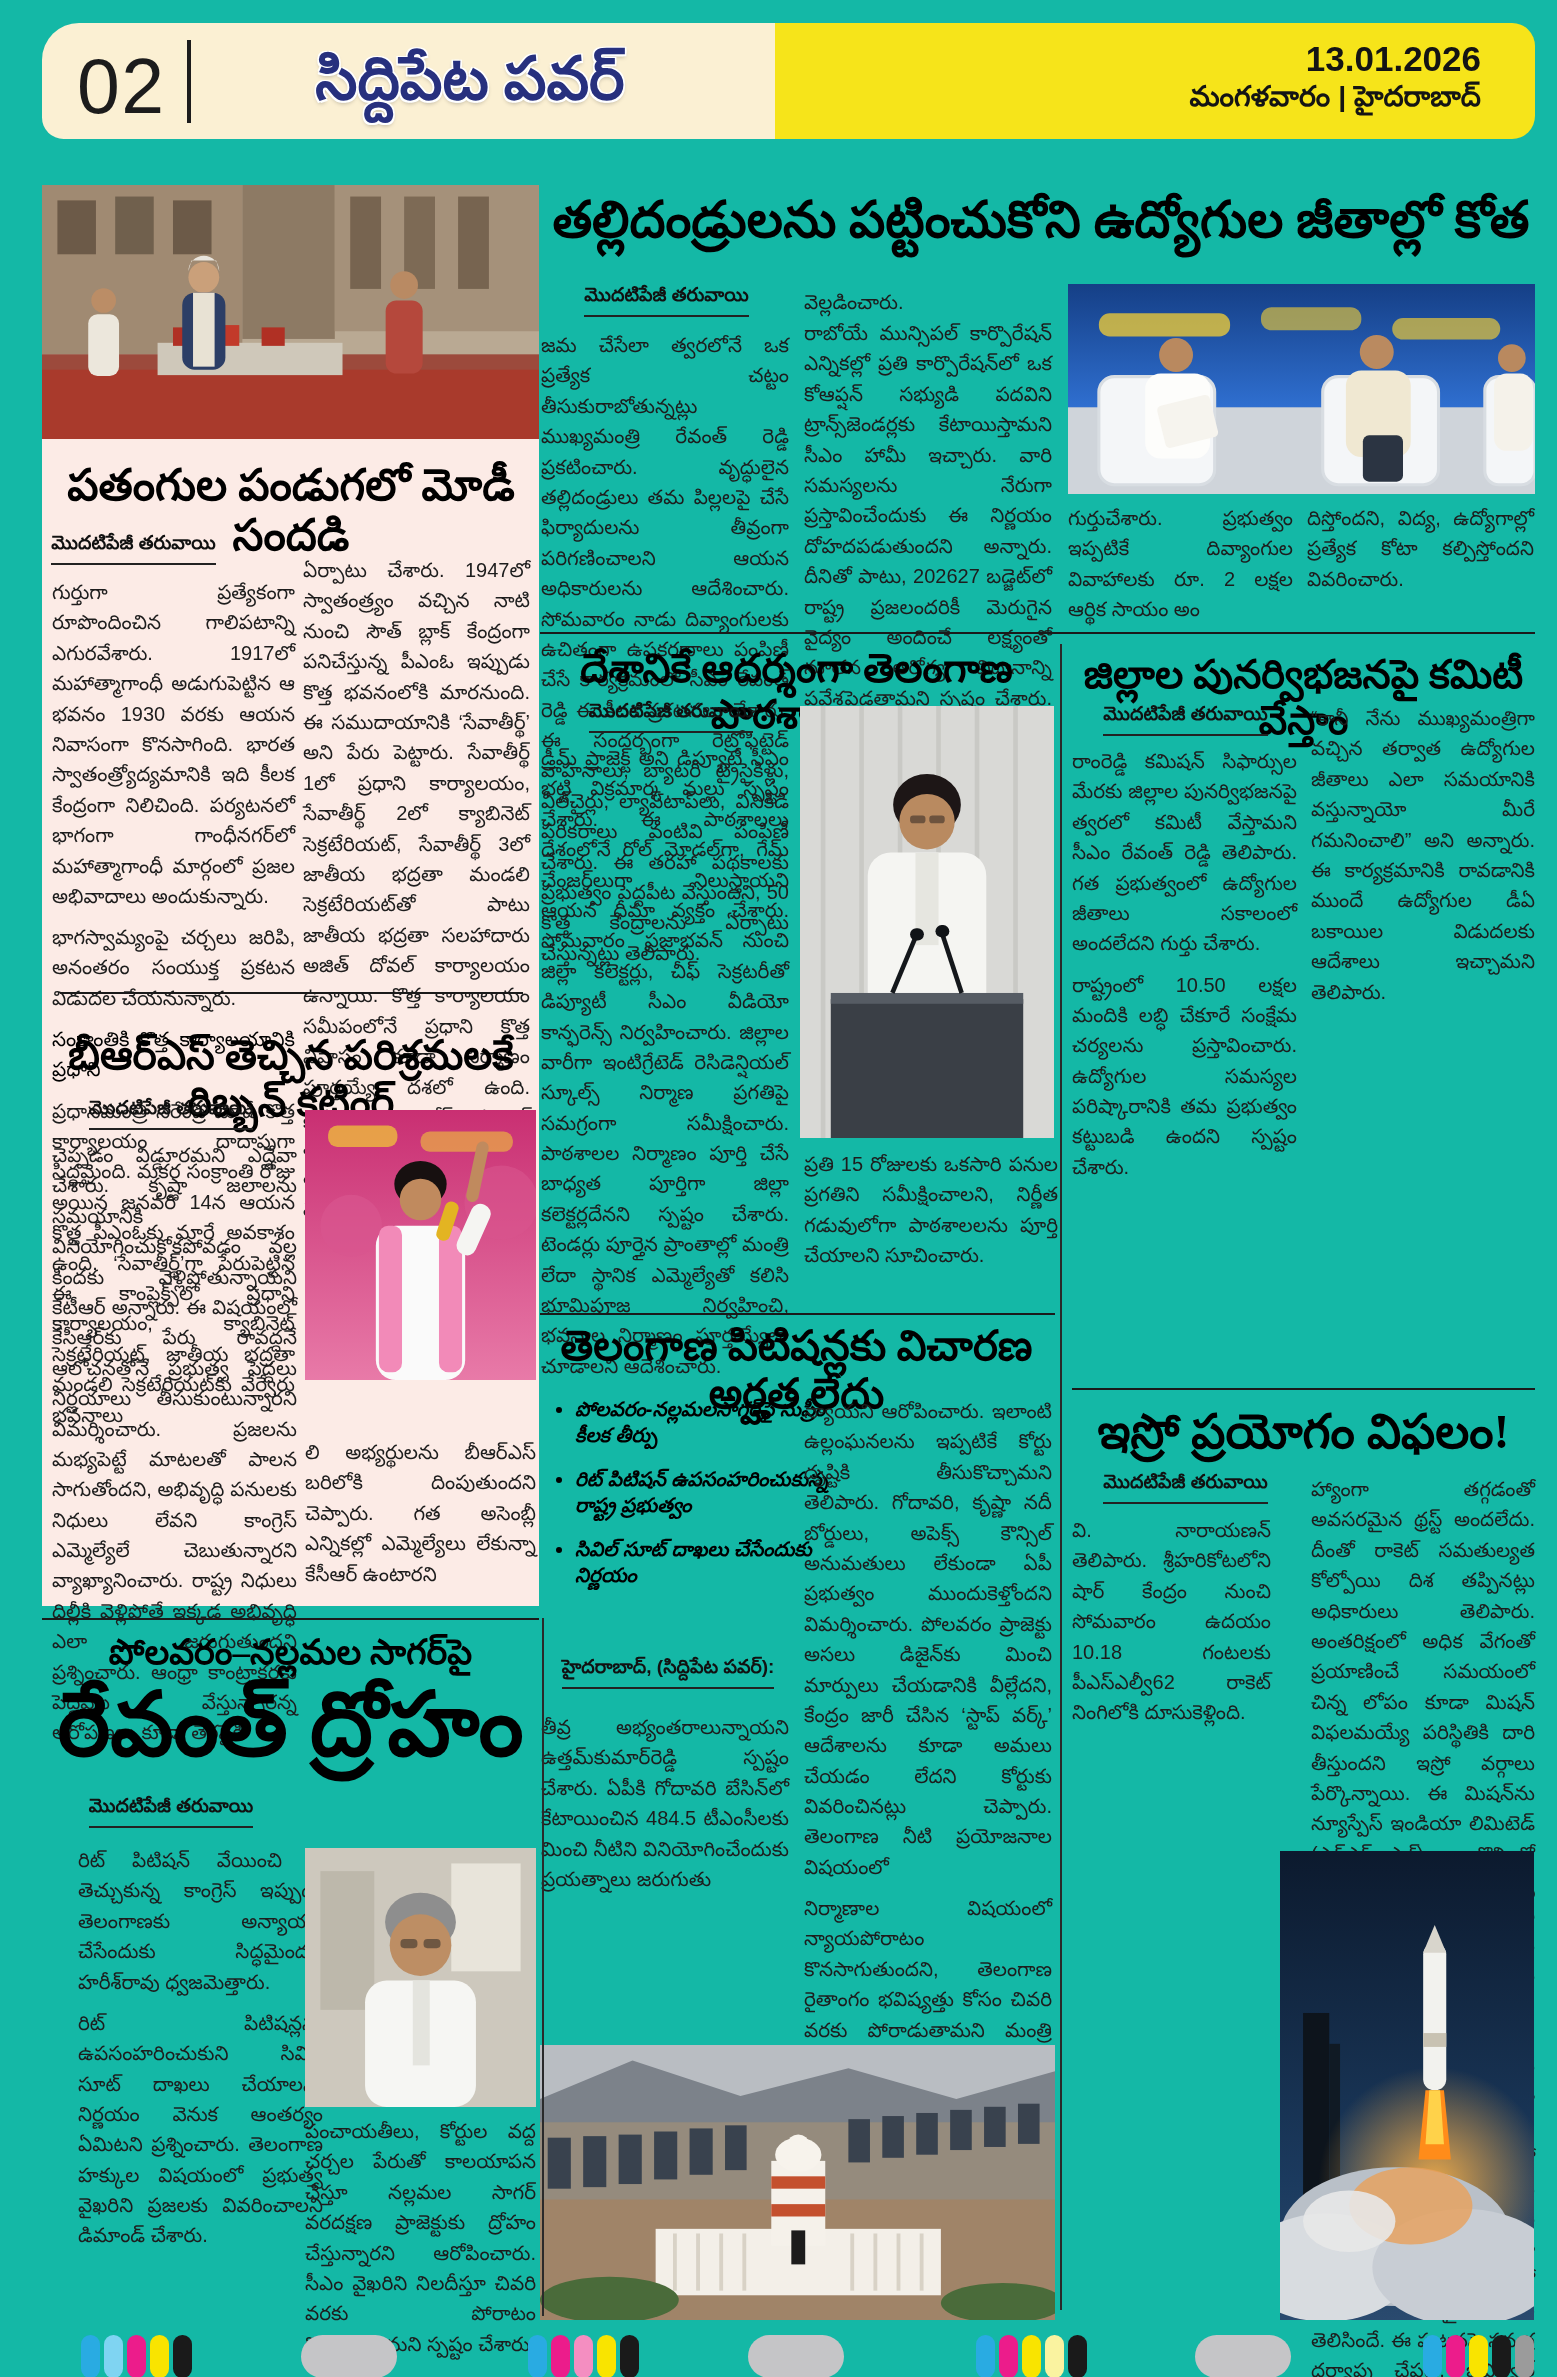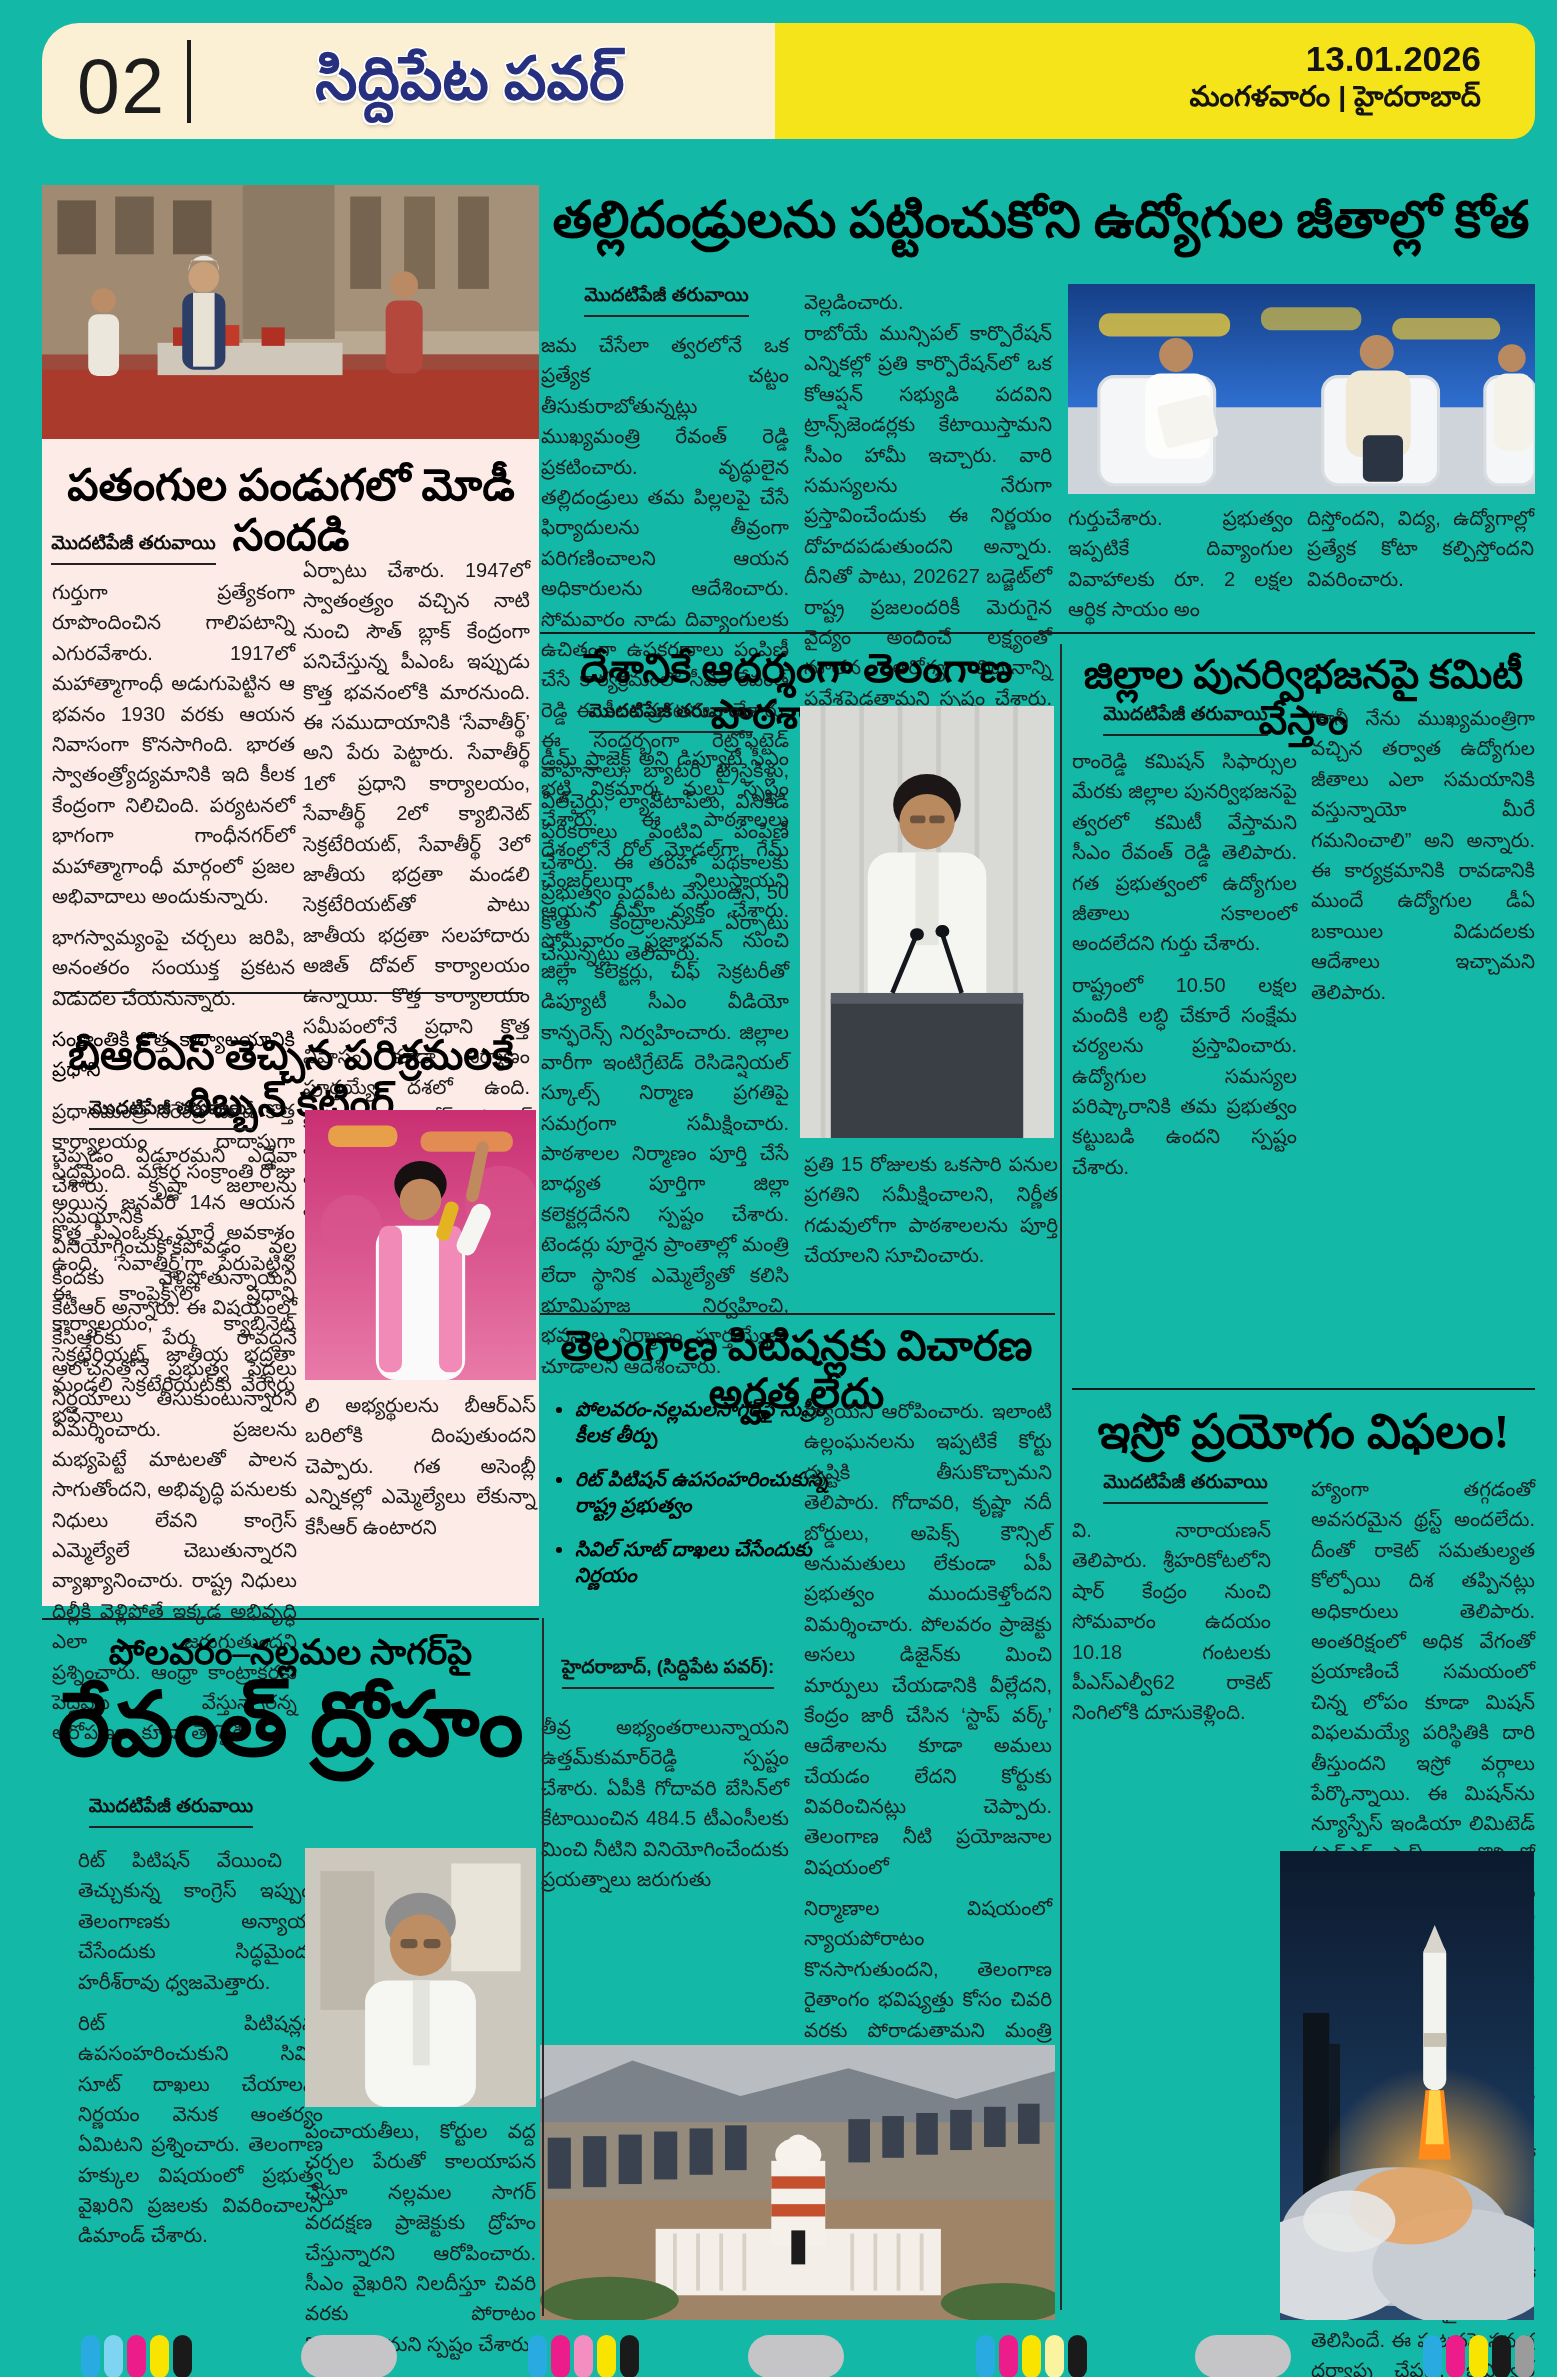--- a/index.html
+++ b/index.html
@@ -116,21 +116,21 @@
       <ellipse cx="150" cy="96" rx="34" ry="30" fill="#171010"></ellipse>
       <circle cx="150" cy="116" r="27" fill="#c08a5e"></circle>
       <rect x="92" y="150" width="116" height="200" rx="26" fill="#fafafa"></rect>
       <rect x="96" y="150" width="30" height="190" rx="12" fill="#f28ab8"></rect>
       <rect x="174" y="150" width="30" height="190" rx="12" fill="#f28ab8"></rect>
       <rect x="176" y="118" width="18" height="52" rx="8" fill="#e3b422" transform="rotate(18 185 144)"></rect>
       <rect x="216" y="40" width="16" height="80" rx="8" fill="#c08a5e" transform="rotate(12 224 80)"></rect>
       <rect x="206" y="120" width="26" height="70" rx="12" fill="#f5f5f2" transform="rotate(24 219 155)"></rect>
     </svg>
   </div>
-  <div class="abs body-text" style="left:305px;top:1390px;width:231px;height:208px;">
+  <div class="abs body-text" style="left:305px;top:1437px;width:231px;height:208px;">
     <p>లి అభ్యర్థులను బీఆర్ఎస్ బరిలోకి దింపుతుందని చెప్పారు. గత అసెంబ్లీ ఎన్నికల్లో ఎమ్మెల్యేలు లేకున్నా కేసీఆర్ ఉంటారని</p>
   </div>
 
   <div class="abs headline" style="left:532px;top:191px;width:1018px;font-size:51px;">తల్లిదండ్రులను పట్టించుకోని ఉద్యోగుల జీతాల్లో కోత</div>
   <div class="abs byline" style="left:551px;top:284px;width:231px;">
     <span>మొదటిపేజీ తరువాయి</span>
   </div>
   <div class="abs body-text" style="left:804px;top:287px;width:247px;">వెల్లడించారు.</div>
   <div class="abs body-text" style="left:541px;top:330px;width:248px;height:302px;">
     <p>జమ చేసేలా త్వరలోనే ఒక ప్రత్యేక చట్టం తీసుకురాబోతున్నట్లు ముఖ్యమంత్రి రేవంత్ రెడ్డి ప్రకటించారు. వృద్ధులైన తల్లిదండ్రులు తమ పిల్లలపై చేసే ఫిర్యాదులను తీవ్రంగా పరిగణించాలని ఆయన అధికారులను ఆదేశించారు. సోమవారం నాడు దివ్యాంగులకు ఉచితంగా ఉపకరణాలు పంపిణీ చేసే కార్యక్రమంలో సీఎం రేవంత్ రెడ్డి ఈ కీలక ప్రకటనలు చేశారు. ఈ సందర్భంగా రెట్రోఫిట్టెడ్ వాహనాలు, బ్యాటరీ ట్రైసైకిళ్లు, వీల్‌చైర్లు, ల్యాప్‌టాప్‌లు, వినికిడి పరికరాలు వంటివి పంపిణీ చేశారు. ఈ తరహా పథకాలకు ప్రభుత్వం పెద్దపీట వేస్తుందని, 50 కొత్త కేంద్రాలను ఏర్పాటు చేస్తున్నట్లు తెలిపారు.</p>

